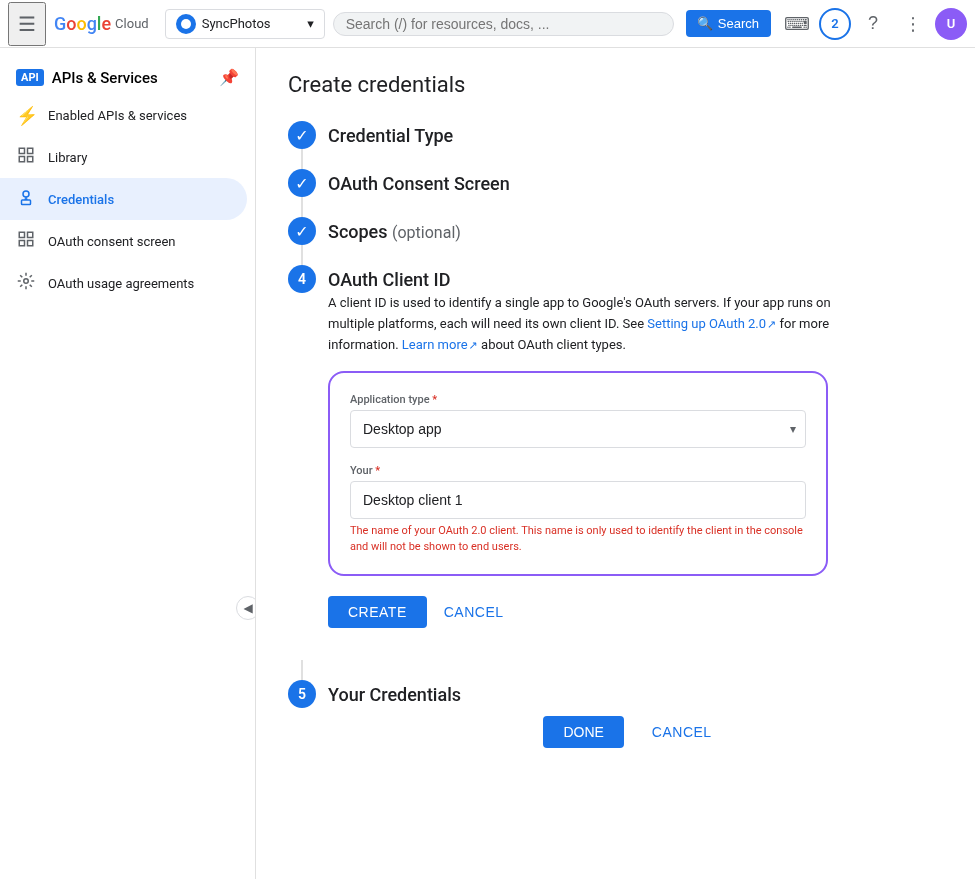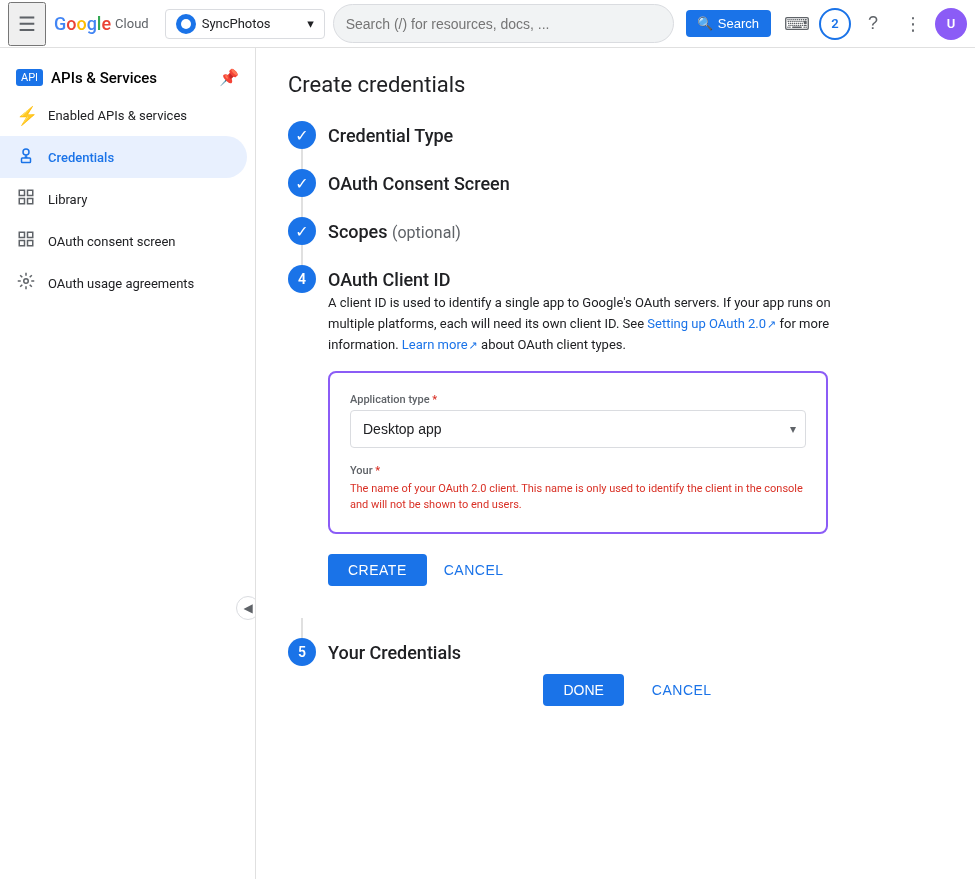--- a/index.html
+++ b/index.html
@@ -29,21 +29,21 @@
       display: flex; align-items: center; gap: 6px;
       border: 1px solid #dadce0; border-radius: 4px;
       padding: 4px 10px; cursor: pointer; font-size: 13px; color: #202124;
       min-width: 160px;
     }
     .project-dot { width: 20px; height: 20px; background: #1a73e8; border-radius: 50%; display: flex; align-items: center; justify-content: center; }
     .project-dot-inner { width: 10px; height: 10px; background: #fff; border-radius: 50%; }
     .navbar-search {
       flex: 1; max-width: 480px; display: flex; align-items: center;
       border: 1px solid #dadce0; border-radius: 24px;
-      padding: 0 12px; height: 39px; background: #f1f3f4;
+      padding: 0 12px; height: 24px; background: #f1f3f4;
     }
     .navbar-search input {
       border: none; background: transparent; outline: none; flex: 1; font-size: 14px; color: #202124;
     }
     .search-btn {
       display: flex; align-items: center; gap: 4px;
       background: #1a73e8; color: #fff; border: none; border-radius: 4px;
       padding: 6px 12px; font-size: 13px; cursor: pointer; margin-left: 4px;
     }
     .navbar-actions { display: flex; align-items: center; gap: 4px; margin-left: auto; }
@@ -70,21 +70,21 @@
     .sidebar {
       width: 256px; min-width: 256px; background: #fff;
       border-right: 1px solid #e0e0e0; overflow-y: auto;
       padding-top: 8px;
     }
     .sidebar-header {
       display: flex; align-items: center; gap: 8px;
       padding: 12px 16px 8px 16px;
     }
     .api-badge {
-      background: #1a73e8; color: #fff; font-size: 11px; font-weight: 400;
+      background: #1a73e8; color: #fff; font-size: 11px; font-weight: 700;
       padding: 2px 5px; border-radius: 3px;
     }
     .sidebar-title { font-size: 15px; font-weight: 500; color: #000000; }
     .sidebar-pin { color: #1a73e8; font-size: 16px; margin-left: auto; }
     .sidebar-item {
       display: flex; align-items: center; gap: 12px;
       padding: 10px 16px; cursor: pointer; color: #202124; font-size: 13px;
       border-radius: 0 24px 24px 0; margin-right: 8px;
     }
     .sidebar-item.active { background: #e8f0fe; color: #1a73e8; font-weight: 500; }
@@ -117,21 +117,21 @@
 
     .step-body { margin-left: 40px; margin-bottom: 8px; }
 
     
     .section-desc { font-size: 13px; color: #202124; line-height: 1.6; max-width: 520px; margin-bottom: 16px; }
     .section-desc a { color: #1a73e8; text-decoration: none; }
     .ext-link::after { content: '↗'; font-size: 11px; margin-left: 1px; }
 
     
     .form-card {
-      border: 2px solid #8b5cf6; border-radius: 8px;
+      border: 2px solid #8b5cf6; border-radius: 16px;
       padding: 20px; max-width: 500px; margin-bottom: 20px;
     }
     .form-field { margin-bottom: 16px; }
     .form-field:last-child { margin-bottom: 0; }
     .field-label {
       font-size: 11px; color: #5f6368; margin-bottom: 4px;
       display: block; font-weight: 500;
     }
     .field-label .required { color: #d93025; }
     .field-select-wrap { position: relative; }
@@ -222,40 +222,40 @@
     <div class="sidebar-header">
       <span class="api-badge">API</span>
       <span class="sidebar-title">APIs &amp; Services</span>
       <span class="sidebar-pin">📌</span>
     </div>
 
     <div class="sidebar-item">
       <span class="sidebar-icon">⚡</span>
       <span>Enabled APIs &amp; services</span>
     </div>
-    <div class="sidebar-item active">
-      <span class="sidebar-icon">
-        <svg width="18" height="18" viewBox="0 0 24 24" fill="none" stroke="#1a73e8" stroke-width="2">
-            <circle cx="12" cy="8" r="4"></circle>
-            <path d="M12 12 L12 16 M10 15 L14 15"></path>
-            <rect x="6" y="16" width="12" height="6" rx="1"></rect>
-          </svg>
-      </span>
-      <span>Credentials</span>
-    </div>
     <div class="sidebar-item">
       <span class="sidebar-icon">
         <svg width="18" height="18" viewBox="0 0 24 24" fill="none" stroke="#5f6368" stroke-width="2">
             <rect x="3" y="3" width="7" height="7"></rect>
             <rect x="14" y="3" width="7" height="7"></rect>
             <rect x="3" y="14" width="7" height="7"></rect>
             <rect x="14" y="14" width="7" height="7"></rect>
           </svg>
       </span>
       <span>Library</span>
+    </div>
+    <div class="sidebar-item active">
+      <span class="sidebar-icon">
+        <svg width="18" height="18" viewBox="0 0 24 24" fill="none" stroke="#1a73e8" stroke-width="2">
+            <circle cx="12" cy="8" r="4"></circle>
+            <path d="M12 12 L12 16 M10 15 L14 15"></path>
+            <rect x="6" y="16" width="12" height="6" rx="1"></rect>
+          </svg>
+      </span>
+      <span>Credentials</span>
     </div>
     <div class="sidebar-item">
       <span class="sidebar-icon">
         <svg width="18" height="18" viewBox="0 0 24 24" fill="none" stroke="#5f6368" stroke-width="2">
             <rect x="3" y="3" width="7" height="7"></rect>
             <rect x="14" y="3" width="7" height="7"></rect>
             <rect x="3" y="14" width="7" height="7"></rect>
             <rect x="14" y="14" width="7" height="7"></rect>
           </svg>
       </span>
@@ -333,20 +333,21 @@
                 <option value="uwp">Universal Windows Platform (UWP)</option>
               </select>
               <span class="select-arrow">▾</span>
             </div>
           </div>
           <div class="form-field">
             <label class="field-label">
               <span>Your</span>
               <span class="required"> *</span>
             </label>
+            <input type="text" class="field-input" value="Desktop client 1" style="">
             <p class="field-hint">The name of your OAuth 2.0 client. This name is only used to identify the client in the console and will not be shown to end users.</p>
           </div>
         </div>
 
 
         <div class="btn-row">
           <button class="btn-primary">CREATE</button>
           <button class="btn-secondary">CANCEL</button>
         </div>
       </div>

